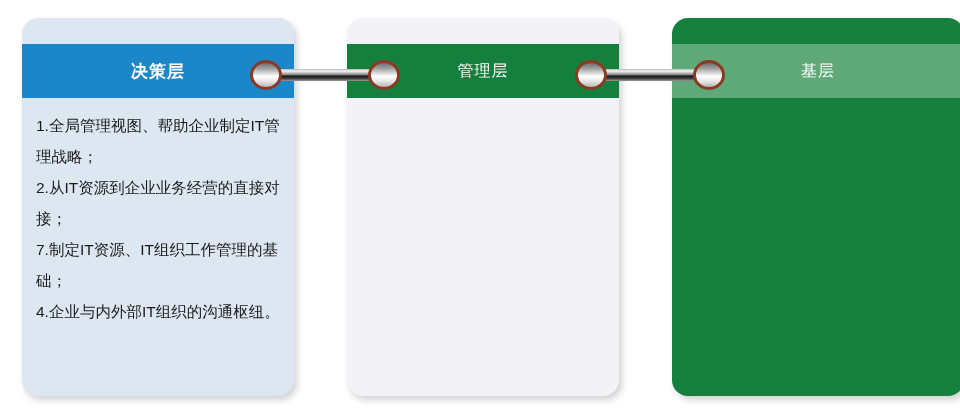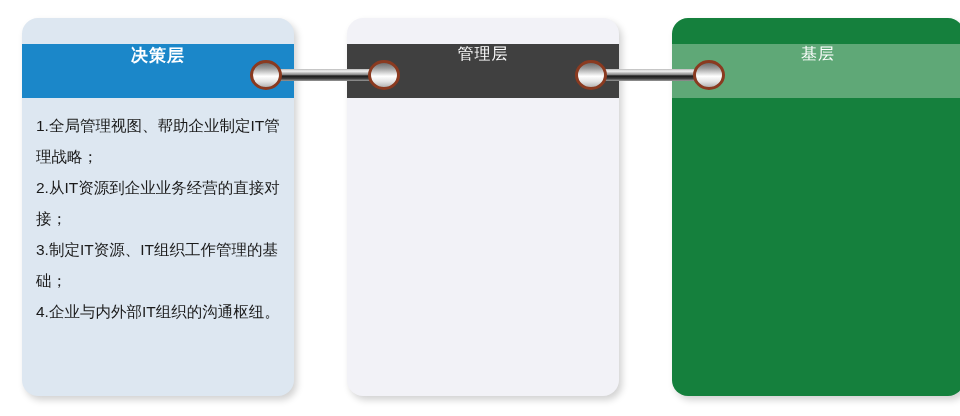--- a/index.html
+++ b/index.html
@@ -32,28 +32,28 @@
     box-sizing: border-box;
   }
   .card-1 { left: 22px;  width: 272px; background: #dde7f1; }
   .card-2 { left: 347px; width: 272px; background: #f2f2f7; }
   .card-3 { left: 672px; width: 292px; background: #15803d; }
 
   .card-header {
     height: 54px;
     margin-top: 26px;
     display: flex;
-    align-items: flex-start;
+    align-items: center;
     justify-content: center;
     color: #ffffff;
     letter-spacing: 1px;
     position: relative;
   }
   .card-1 .card-header { background: #1b87c9; font-size: 17px; font-weight: bold; }
-  .card-2 .card-header { background: #404040; font-size: 16px; font-weight: normal; }
+  .card-2 .card-header { background: #15803d; font-size: 16px; font-weight: normal; }
   .card-3 .card-header { background: #5fa877; font-size: 16px; font-weight: normal; }
 
   .card-body {
     padding: 12px 14px 0 14px;
     font-size: 15.5px;
     line-height: 31px;
     color: #1a1a1a;
     white-space: pre-line;
     letter-spacing: 0px;
   }
@@ -97,21 +97,21 @@
 <body>
 
 <div id="diagram">
 
   <div class="card card-1">
     <div class="card-header">
       <span>决策层</span>
     </div>
     <div class="card-body">1.全局管理视图、帮助企业制定IT管理战略；
 2.从IT资源到企业业务经营的直接对接；
-3.制定IT资源、IT组织工作管理的基础；
+7.制定IT资源、IT组织工作管理的基础；
 4.企业与内外部IT组织的沟通枢纽。</div>
   </div>
 
   <div class="card card-2">
     <div class="card-header">
       <span>管理层</span>
     </div>
   </div>
 
   <div class="card card-3">

